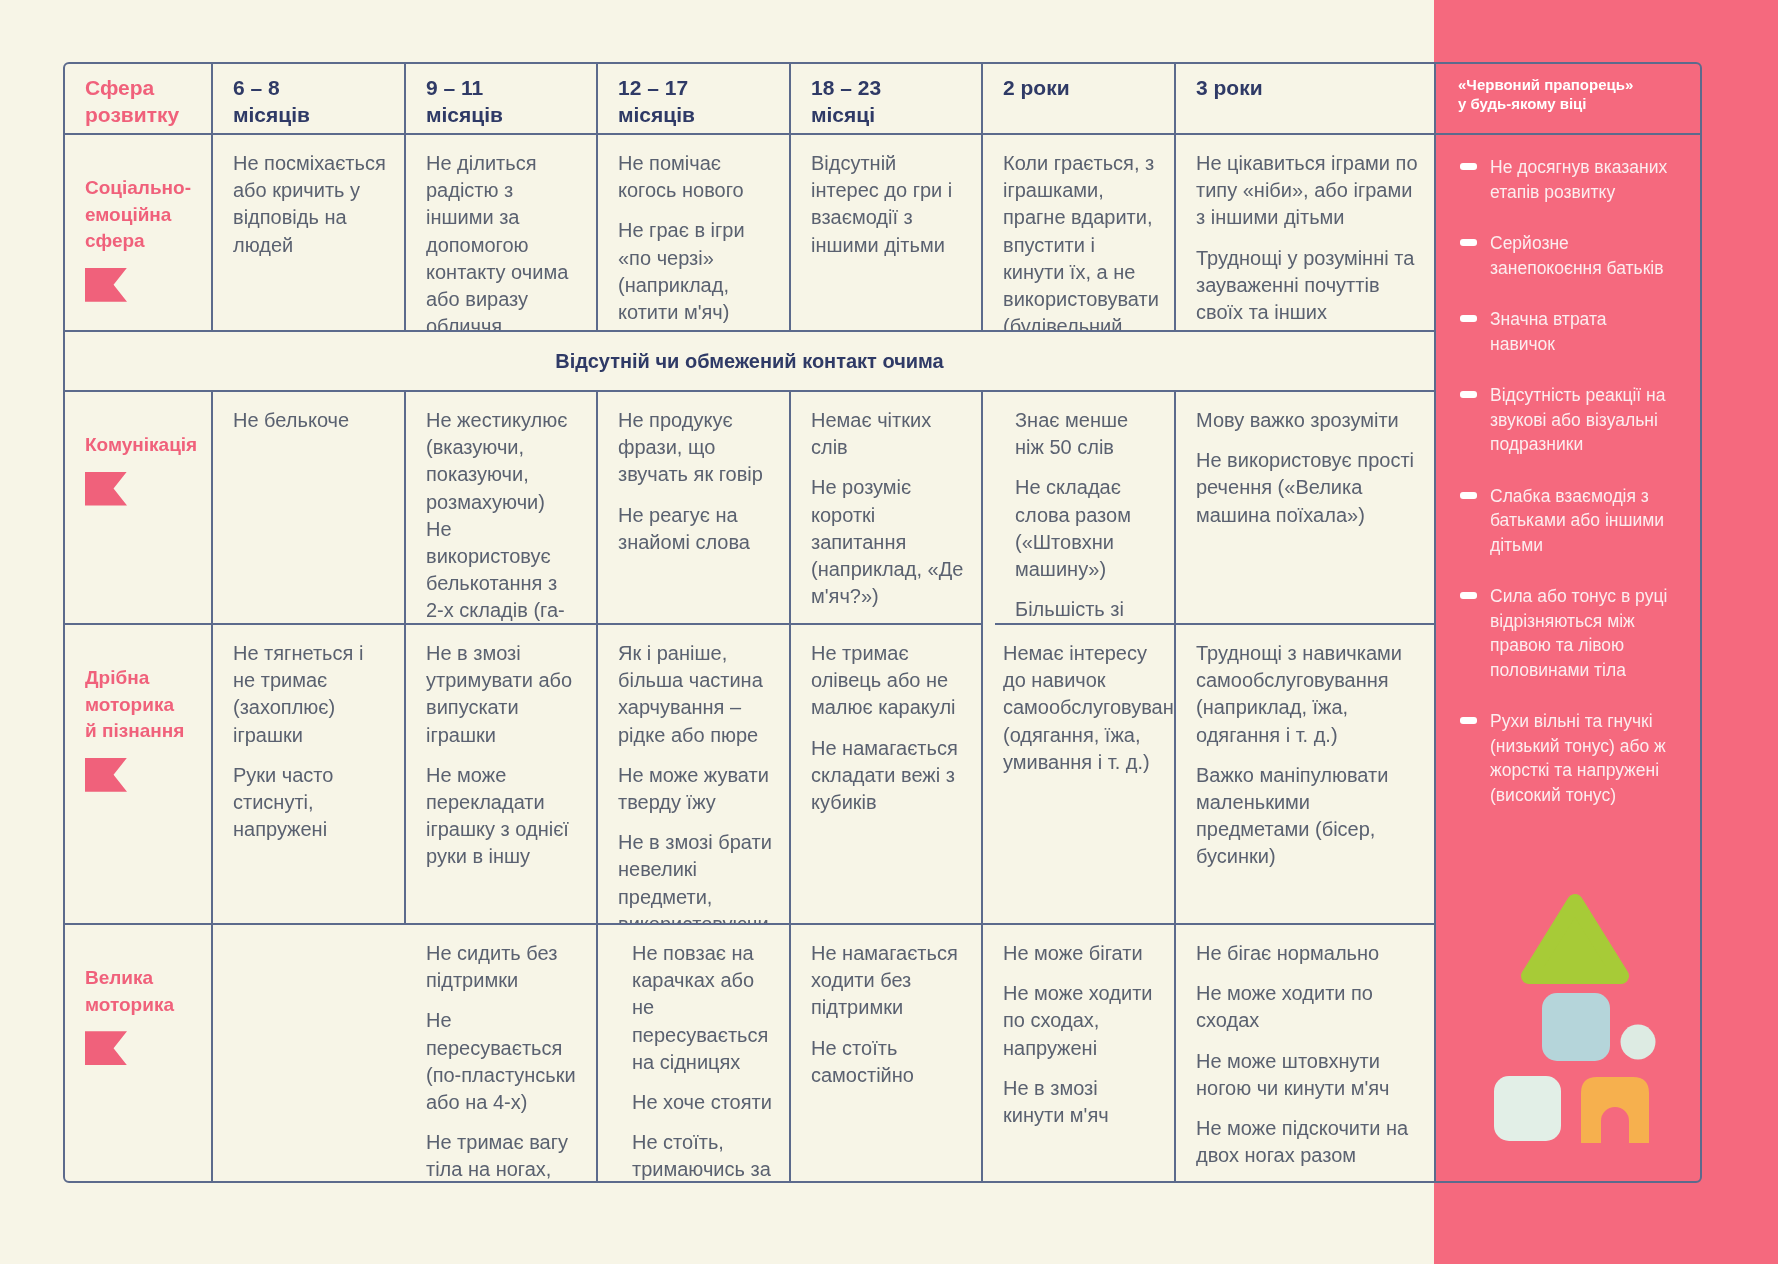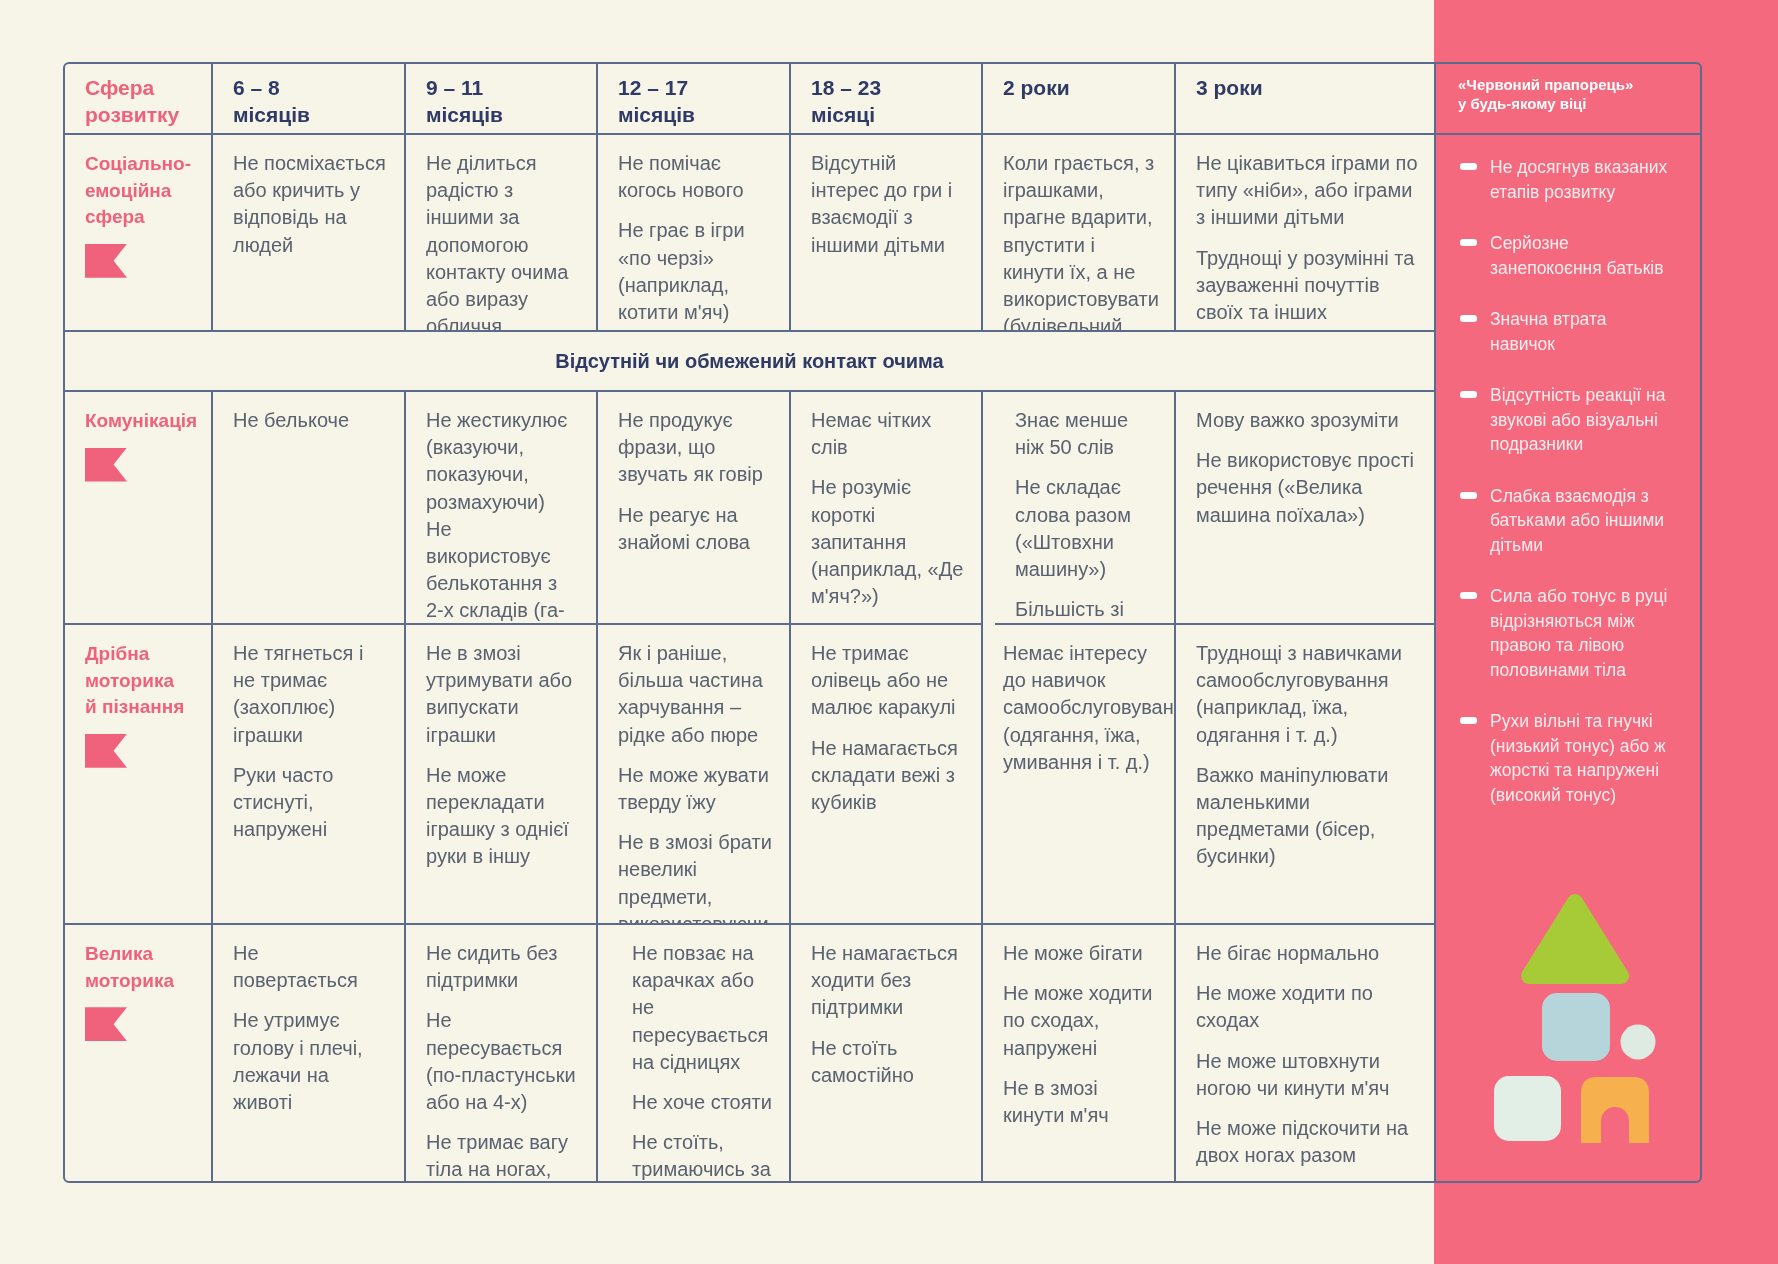--- a/index.html
+++ b/index.html
@@ -15,21 +15,21 @@
     box-sizing:border-box;border:2.5px solid var(--line);border-radius:6px;
     display:grid;
     grid-template-columns:148px 193px 192px 193px 192px 193px 260px 1fr;
     grid-template-rows:71px 197px 60px 233px 300px 1fr;
   }
   .cell{box-sizing:border-box;border-right:2px solid var(--line);border-bottom:2px solid var(--line);overflow:hidden;}
   .h-cell{padding:11px 6px 0 20px;font-weight:bold;font-size:21px;line-height:1.28;color:var(--navy);white-space:pre-line;}
   .h-area{color:var(--pink);}
   .h-red{border-right:none;color:#FFFFFF;padding-left:22px;font-size:15px;}
   .label-cell{padding:16px 12px 0 20px;}
-  .row-label{color:var(--pink);font-weight:bold;font-size:19px;line-height:1.4;white-space:pre-line;}
+  .row-label{color:var(--pink);font-weight:bold;font-size:19px;line-height:1.4;white-space:pre-line;margin-top:24px;}
   .flag-icon{display:block;width:42px;height:34px;margin-top:13px;background:var(--pink);
     clip-path:polygon(0 0,100% 0,68% 50%,100% 100%,0 100%);}
   .body-cell{padding:15px 16px 0 20px;font-size:20px;line-height:1.36;color:var(--body);}
   .body-cell p{margin:0 0 13px;white-space:pre-line;}
   .merged-cell{grid-column:1/8;grid-row:3;display:flex;align-items:center;justify-content:center;
     font-weight:bold;font-size:20px;color:var(--navy);}
   .no-bottom{border-bottom:none;}
   .red-body{grid-column:8;grid-row:2/7;border:none;display:flex;flex-direction:column;
     padding:20px 28px 38px 24px;}
   .sb-item{display:flex;gap:13px;color:var(--white-ish);font-size:17.5px;line-height:1.4;margin-bottom:27px;}
@@ -182,24 +182,20 @@
       </div>
       <div class="cell body-cell" style="grid-area: 5 / 7;">
         <p>Труднощі з навичками самообслуговування (наприклад, їжа, одягання і т. д.)</p>
         <p>Важко маніпулювати маленькими предметами (бісер, бусинки)</p>
       </div>
       <div class="cell label-cell no-bottom" style="grid-area: 6 / 1;">
         <div class="row-label">Велика
 моторика</div>
         <span class="flag-icon"></span>
       </div>
-      <div class="cell body-cell no-bottom" style="grid-area: 6 / 2;">
-        <p>Не повертається</p>
-        <p>Не утримує голову і плечі, лежачи на животі</p>
-      </div>
       <div class="cell body-cell no-bottom" style="grid-area: 6 / 3;">
         <p>Не сидить без підтримки</p>
         <p>Не пересувається (по-пластунськи або на 4-х)</p>
         <p>Не тримає вагу тіла на ногах, коли дорослі підтримують</p>
       </div>
       <div class="cell body-cell no-bottom" style="grid-area: 6 / 4; margin-left: 14px;">
         <p>Не повзає на карачках або не пересувається на сідницях</p>
         <p>Не хоче стояти</p>
         <p>Не стоїть, тримаючись за меблі</p>
       </div>

